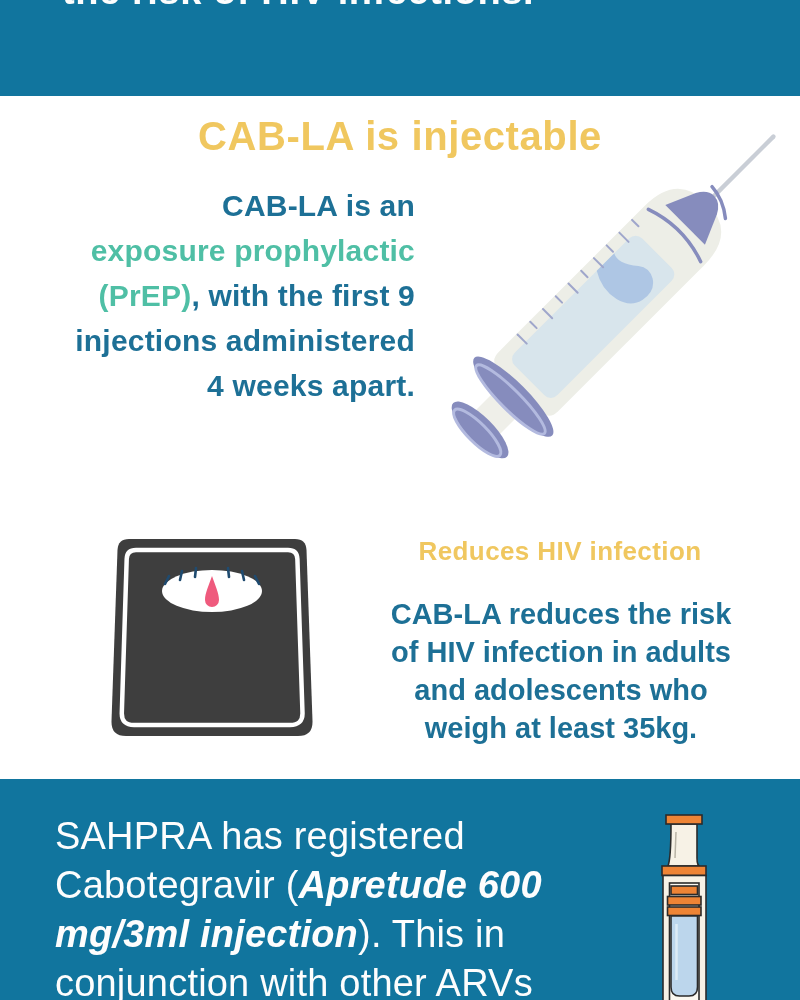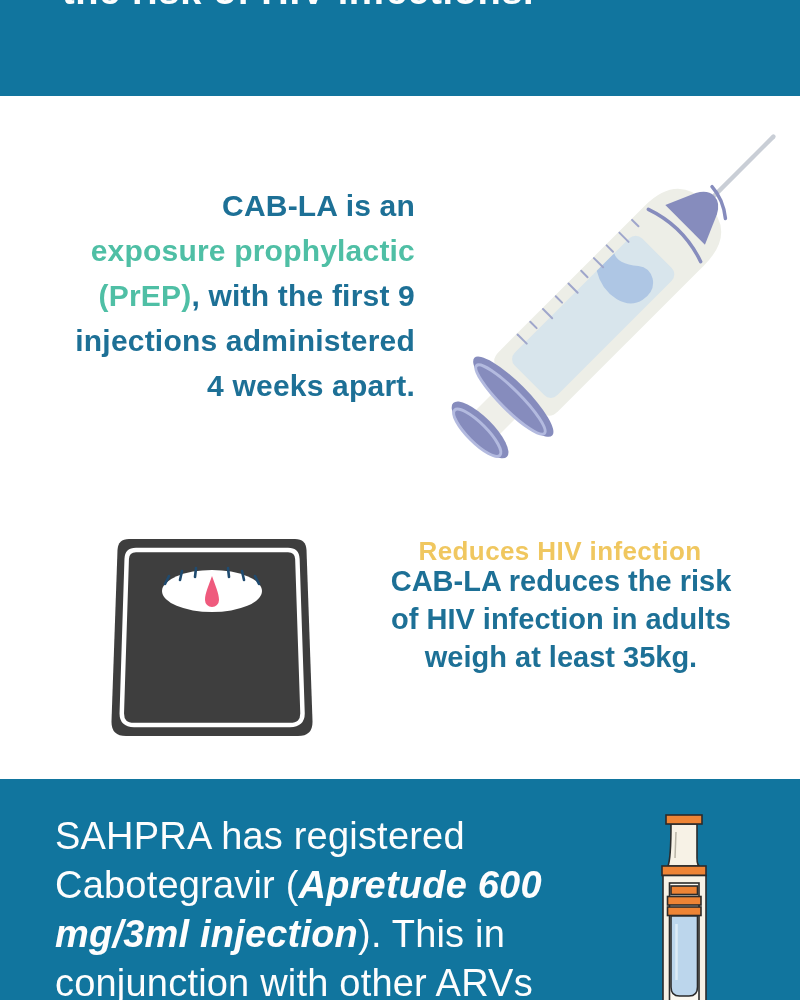--- a/index.html
+++ b/index.html
@@ -20,21 +20,21 @@
   }
   .para-left{
     position:absolute;left:35px;top:183px;width:380px;text-align:right;
     font-size:30px;font-weight:700;line-height:45px;letter-spacing:.2px;
   }
   .h2{
     position:absolute;left:340px;top:536px;width:440px;text-align:center;
     font-size:26px;font-weight:700;color:#F0C75F;letter-spacing:.4px;
   }
   .para-right{
-    position:absolute;left:371px;top:562px;width:380px;text-align:center;
+    position:absolute;left:371px;top:595px;width:380px;text-align:center;
     font-size:29px;font-weight:700;line-height:38px;
   }
   .bottom-text{
     position:absolute;left:55px;top:812px;width:590px;
     font-size:38px;font-weight:400;color:#FDFDFD;line-height:49px;letter-spacing:.2px;
   }
   .seg-teal{color:#1D7096;}
   .seg-mint{color:#4FBFA5;}
   .seg-w{color:#FDFDFD;}
   .seg-bi{color:#FDFDFD;font-weight:700;font-style:italic;}
@@ -45,20 +45,21 @@
 </style>
 </head>
 <body>
 
 <div class="canvas">
 
   <div class="band band-top">
     <div class="top-cut">the risk of HIV infections.</div>
   </div>
 
+  <div class="h1">CAB-LA is injectable</div>
 
   <div class="para-left">
       <div><span class="seg-teal">CAB-LA is an</span></div>
       <div><span class="seg-mint">exposure prophylactic</span></div>
       <div><span class="seg-mint">(PrEP)</span><span class="seg-teal">, with the first 9</span></div>
       <div><span class="seg-teal">injections administered</span></div>
       <div><span class="seg-teal">4 weeks apart.</span></div>
     </div>
 
   <svg class="syringe-svg" width="380" height="372" viewBox="0 0 380 372" aria-hidden="true">
@@ -113,20 +114,21 @@
       <line x1="149" y1="41" x2="153" y2="49"></line>
     </g>
     <path d="M106,41 C103,50 99,58 99,65 A7,7 0 1 0 113,65 C113,58 109,50 106,41 Z" fill="#EF5A7D"></path>
   </svg>
 
   <div class="h2">Reduces HIV infection</div>
 
   <div class="para-right">
       <div><span class="seg-teal">CAB-LA reduces the risk</span></div>
       <div><span class="seg-teal">of HIV infection in adults</span></div>
+      <div><span class="seg-teal">and adolescents who</span></div>
       <div><span class="seg-teal">weigh at least 35kg.</span></div>
     </div>
 
   <div class="band band-bottom"></div>
 
   <div class="bottom-text">
       <div><span class="seg-w">SAHPRA has registered</span></div>
       <div><span class="seg-w">Cabotegravir (</span><span class="seg-bi">Apretude 600</span></div>
       <div><span class="seg-bi">mg/3ml injection</span><span class="seg-w">). This in</span></div>
       <div><span class="seg-wu">conjunction with other ARVs</span></div>

